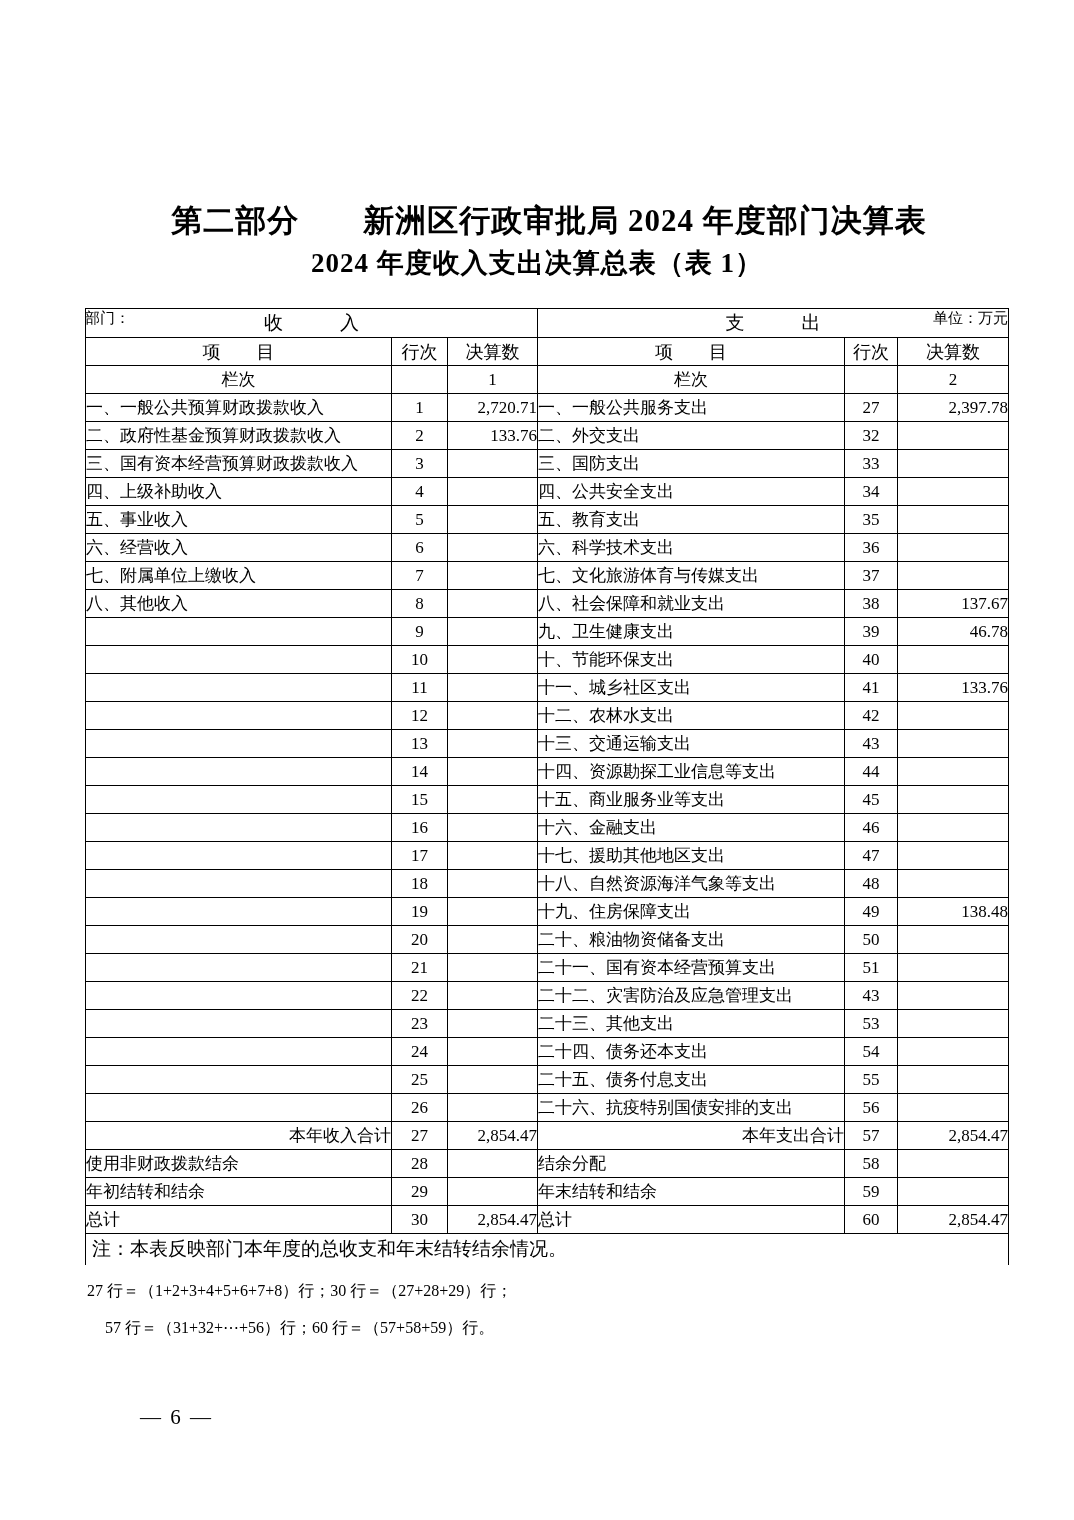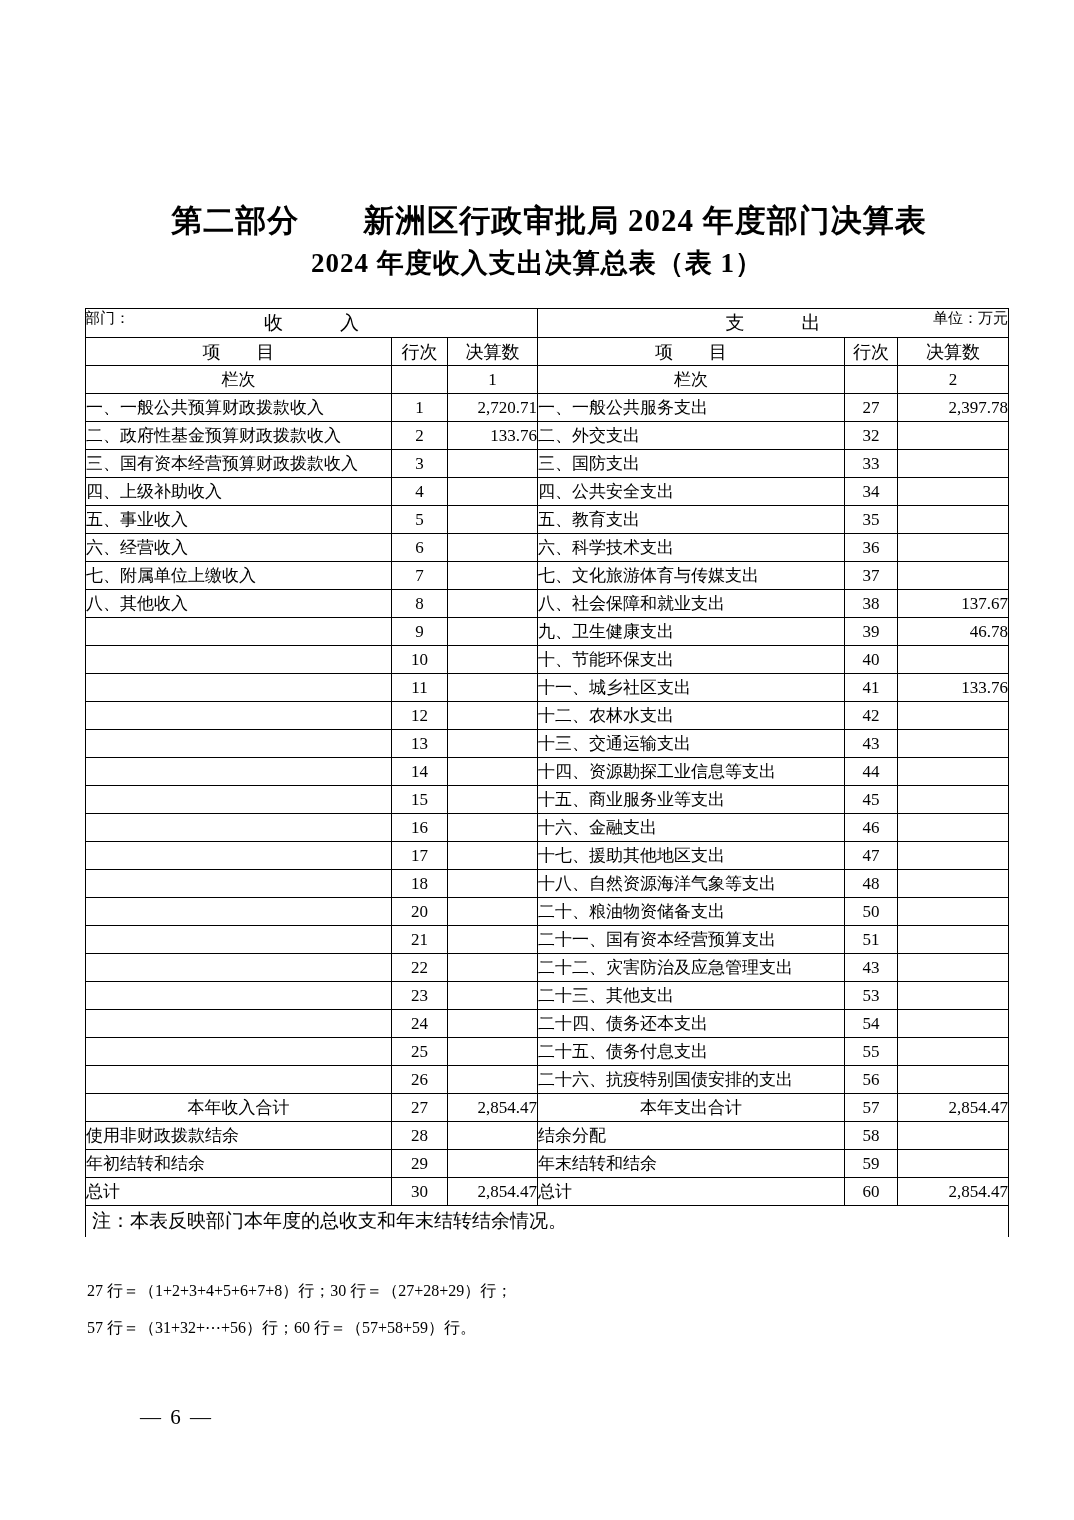--- a/index.html
+++ b/index.html
@@ -62,35 +62,35 @@
   }
   tr.sec-row th { height: 29px; font-size: 19px; text-align: center; }
   tr.col-row th { height: 28px; font-size: 18px; text-align: center; }
   tr.idx-row td { height: 28px; font-size: 17px; text-align: center; }
   tbody.rows tr { height: 28px; }
   tbody.rows td { font-size: 17px; }
   td.item { text-align: left; padding-left: 7px; padding-right: 4px; }
   td.line { text-align: center; }
   td.amt  { text-align: right; padding-right: 9px; }
   td.b { font-weight: bold; }
-  td.c { text-align: center; padding-left: 0; }
+  td.c { text-align: right; padding-left: 0; }
   tfoot td.note {
     border-bottom: none;
     height: 31px;
     text-align: left;
     padding-left: 6px;
     font-size: 19px;
     font-weight: normal;
   }
   .formulas {
     position: absolute;
     top: 1272px; left: 87px;
     font-size: 16px;
   }
-  .formulas .f-line { height: 37px; line-height: 37px; }
+  .formulas .f-line { height: 37px; line-height: 37px; text-align: center; }
   .page-number {
     position: absolute;
     top: 1405px; left: 140px;
     font-size: 21px;
     letter-spacing: 2px;
   }
 </style>
 </head>
 <body>
 
@@ -275,20 +275,28 @@
         <tr>
           <td class="item"></td>
           <td class="line">18</td>
           <td class="amt"></td>
           <td class="item">十八、自然资源海洋气象等支出</td>
           <td class="line">48</td>
           <td class="amt"></td>
         </tr>
         <tr>
           <td class="item"></td>
+          <td class="line">19</td>
+          <td class="amt"></td>
+          <td class="item">十九、住房保障支出</td>
+          <td class="line">49</td>
+          <td class="amt">138.48</td>
+        </tr>
+        <tr>
+          <td class="item"></td>
           <td class="line">20</td>
           <td class="amt"></td>
           <td class="item">二十、粮油物资储备支出</td>
           <td class="line">50</td>
           <td class="amt"></td>
         </tr>
         <tr>
           <td class="item"></td>
           <td class="line">21</td>
           <td class="amt"></td>

